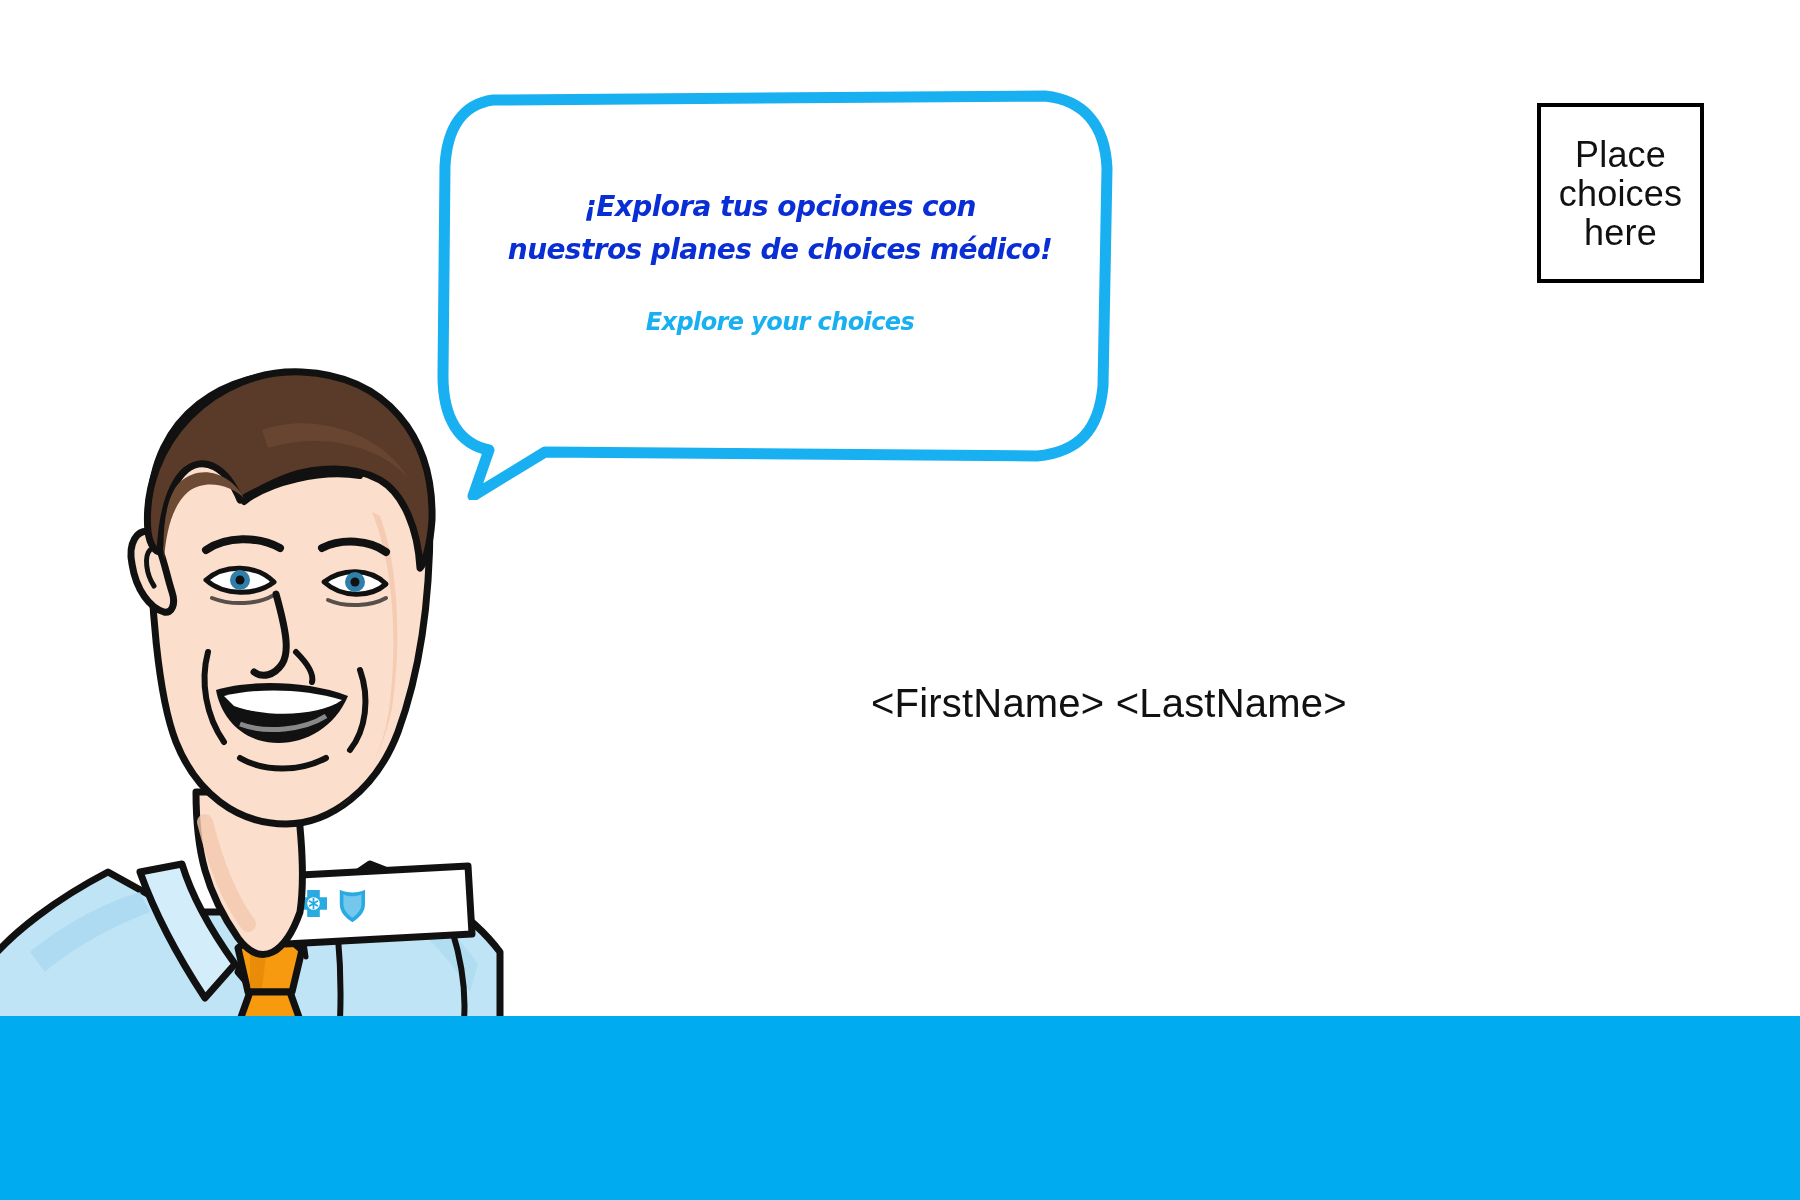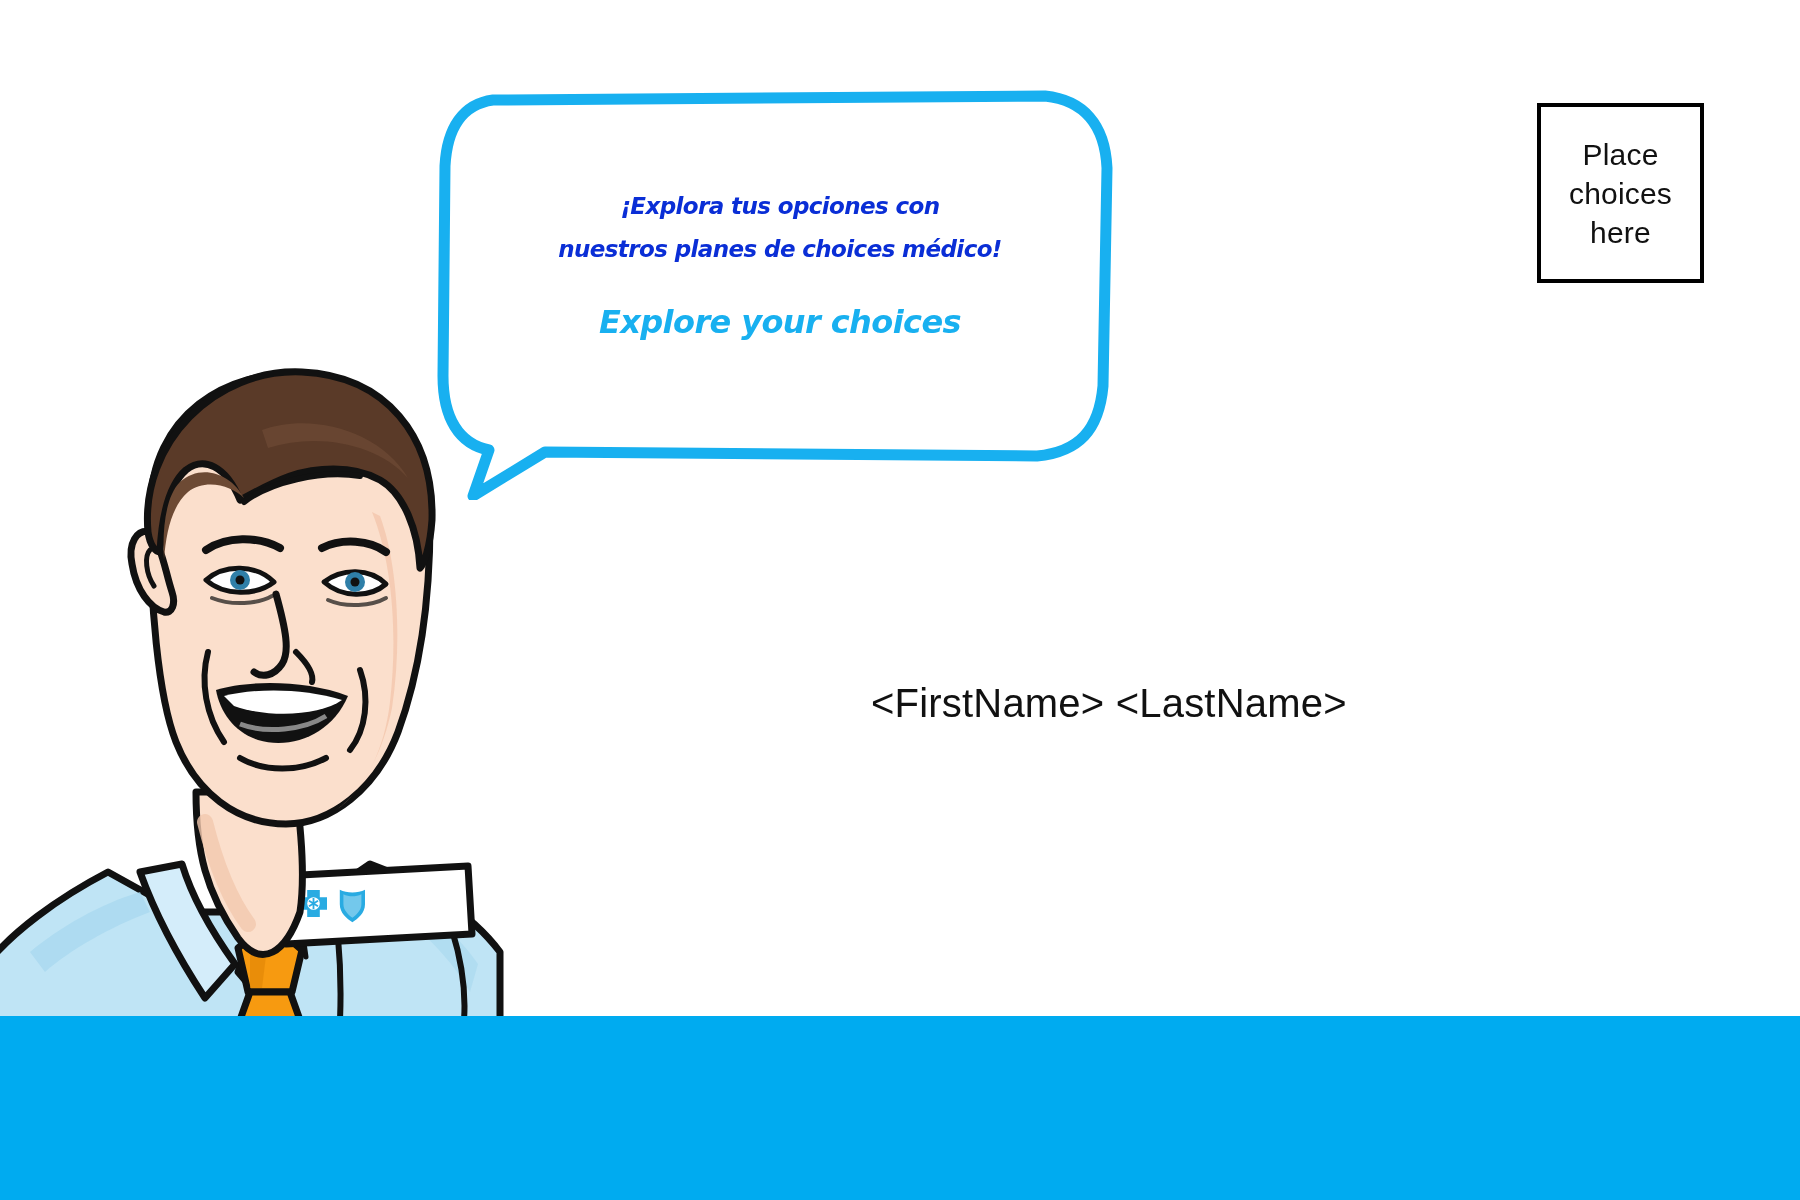--- a/index.html
+++ b/index.html
@@ -33,21 +33,21 @@
     border: 4px solid #000000;
     background: #ffffff;
     box-sizing: border-box;
     display: flex;
     flex-direction: column;
     align-items: center;
     justify-content: center;
   }
   #indicia-box .ind-line {
     font-family: "Liberation Sans", sans-serif;
-    font-size: 30px;
+    font-size: 36px;
     line-height: 39px;
     color: #111111;
     text-align: center;
     letter-spacing: 0.2px;
   }
 
   
   #speech-bubble {
     position: absolute;
     left: 433px;
@@ -61,32 +61,32 @@
     position: absolute;
     left: 455px;
     top: 185px;
     width: 650px;
     text-align: center;
   }
   .line-es {
     font-family: "DejaVu Sans", sans-serif;
     font-style: italic;
     font-weight: bold;
-    font-size: 23px;
+    font-size: 28px;
     line-height: 43px;
     color: #0a2ed6;
     letter-spacing: -0.6px;
     white-space: nowrap;
   }
   .spacer-es-en { height: 30px; }
   .line-en {
     font-family: "DejaVu Sans", sans-serif;
     font-style: italic;
     font-weight: bold;
-    font-size: 32px;
+    font-size: 24px;
     line-height: 43px;
     color: #18b0f0;
     letter-spacing: -0.6px;
     white-space: nowrap;
   }
 
   
   #address-block {
     position: absolute;
     left: 871px;

